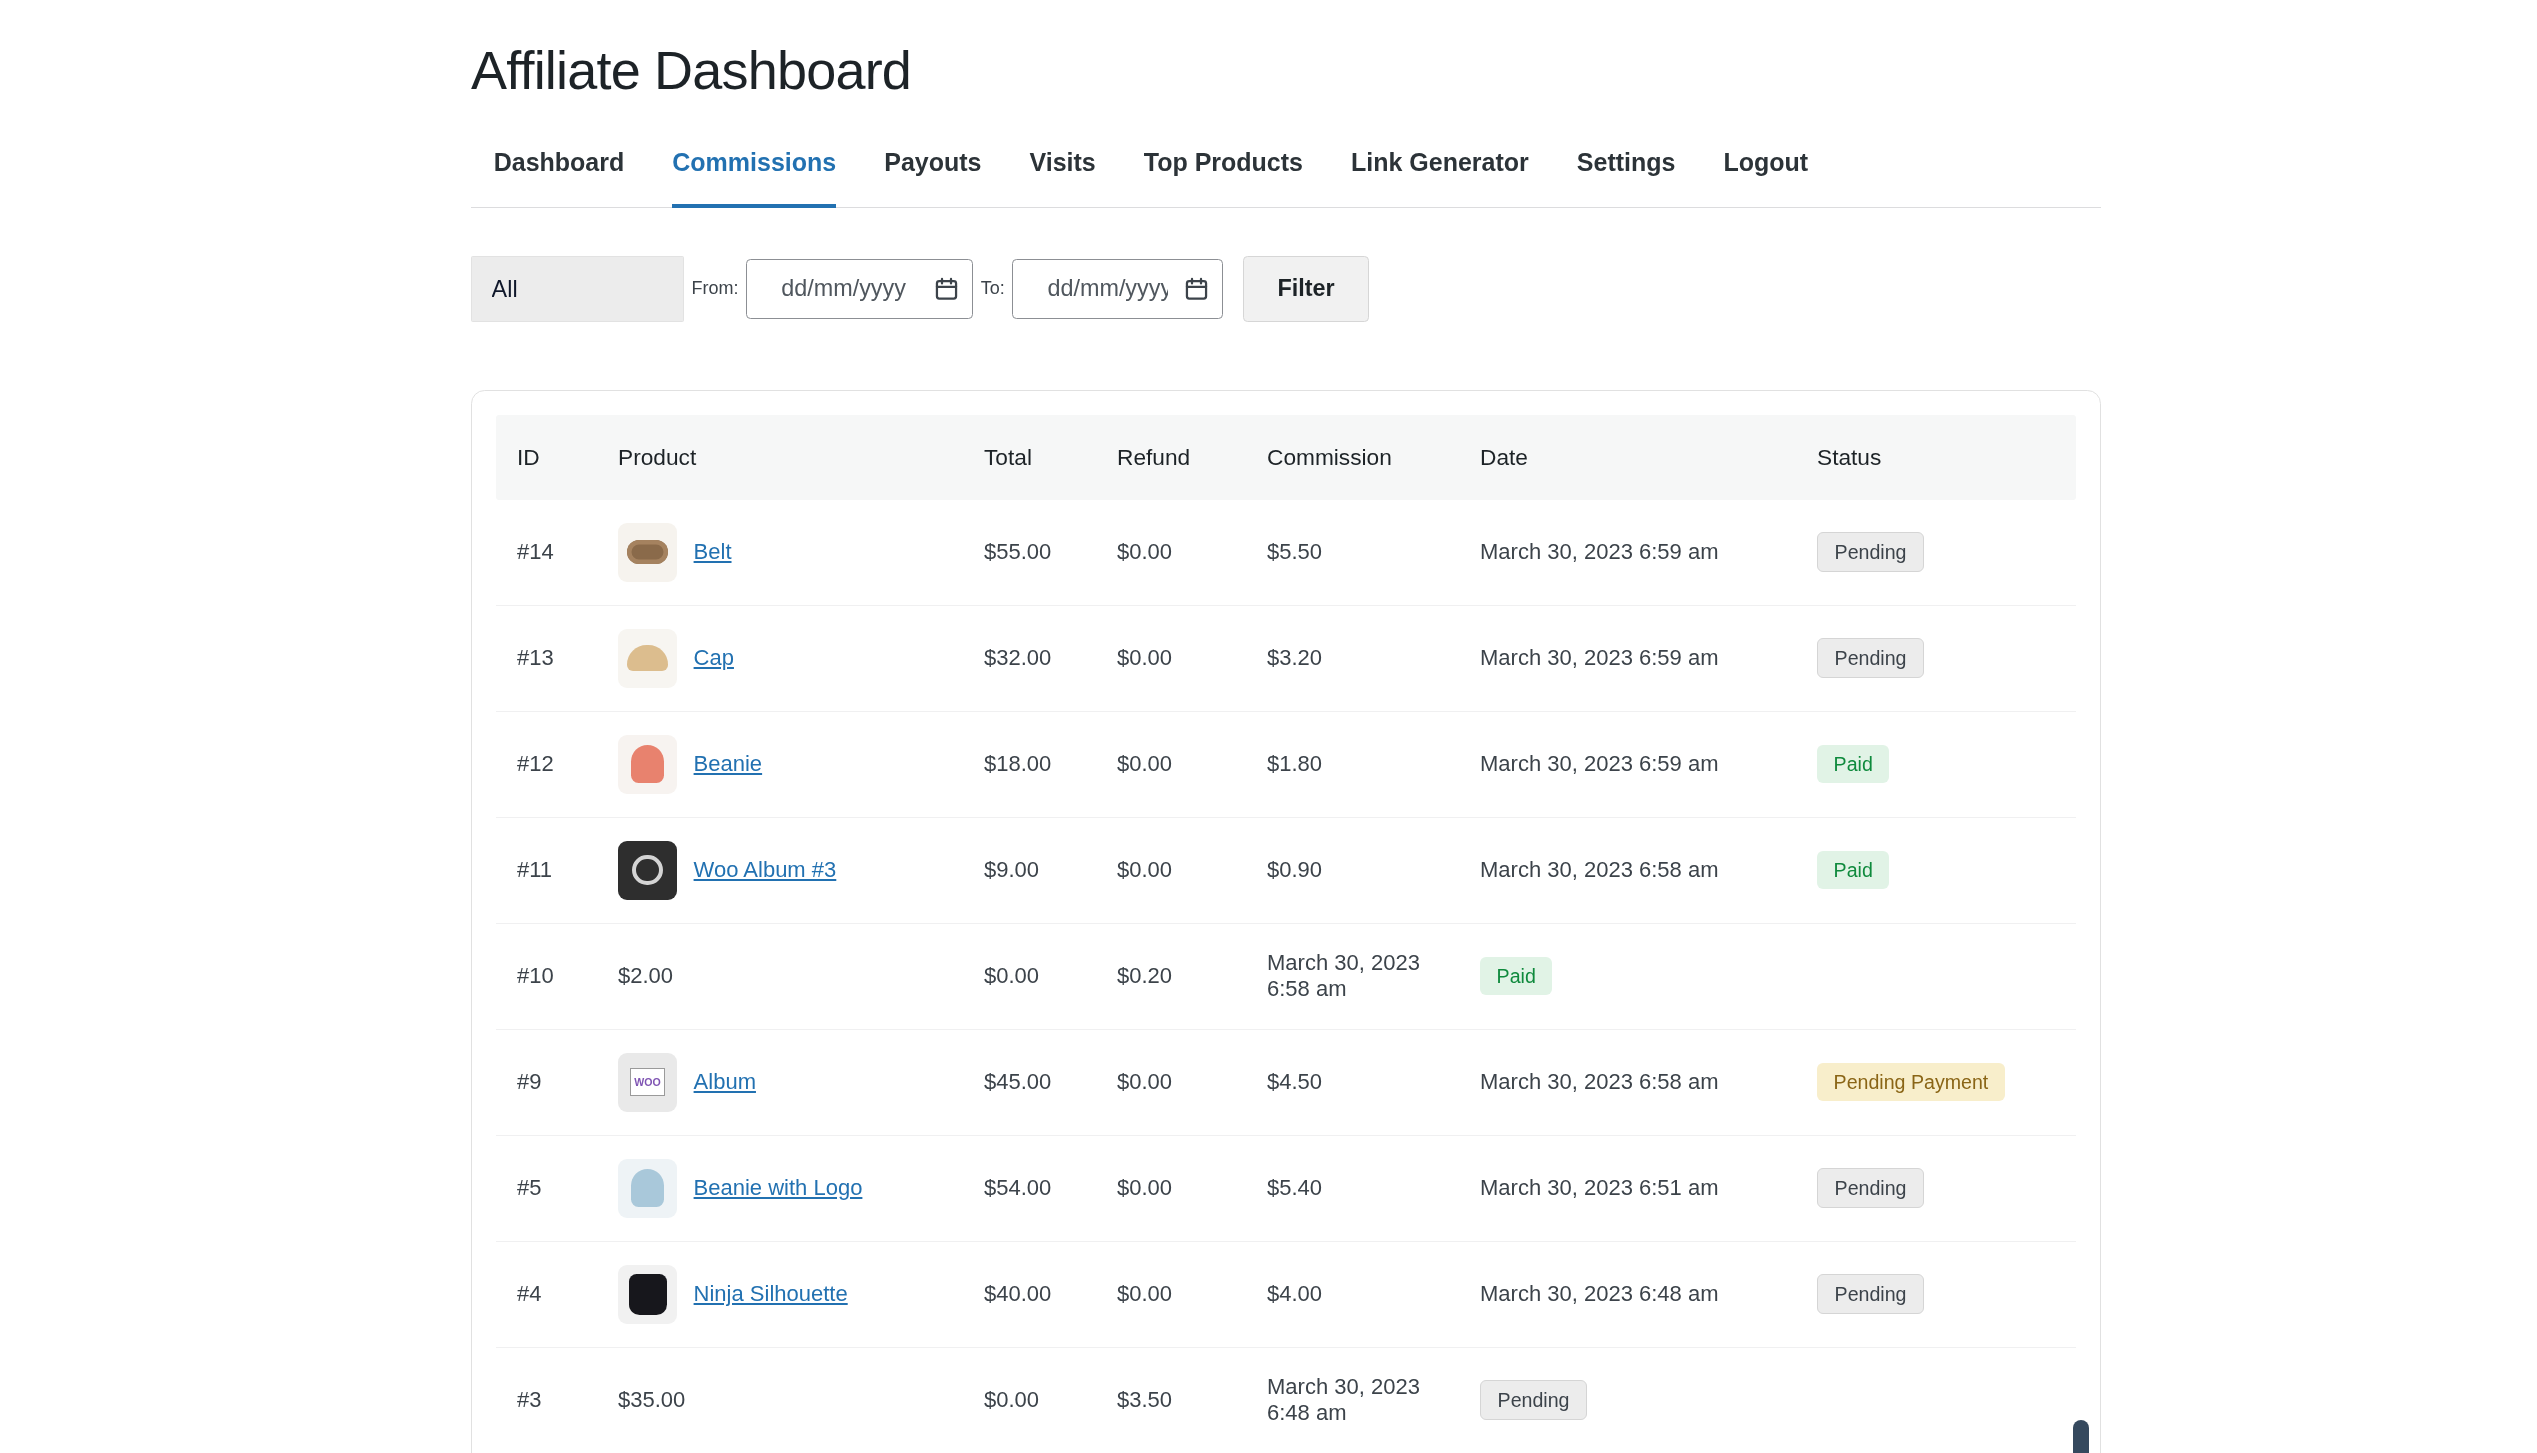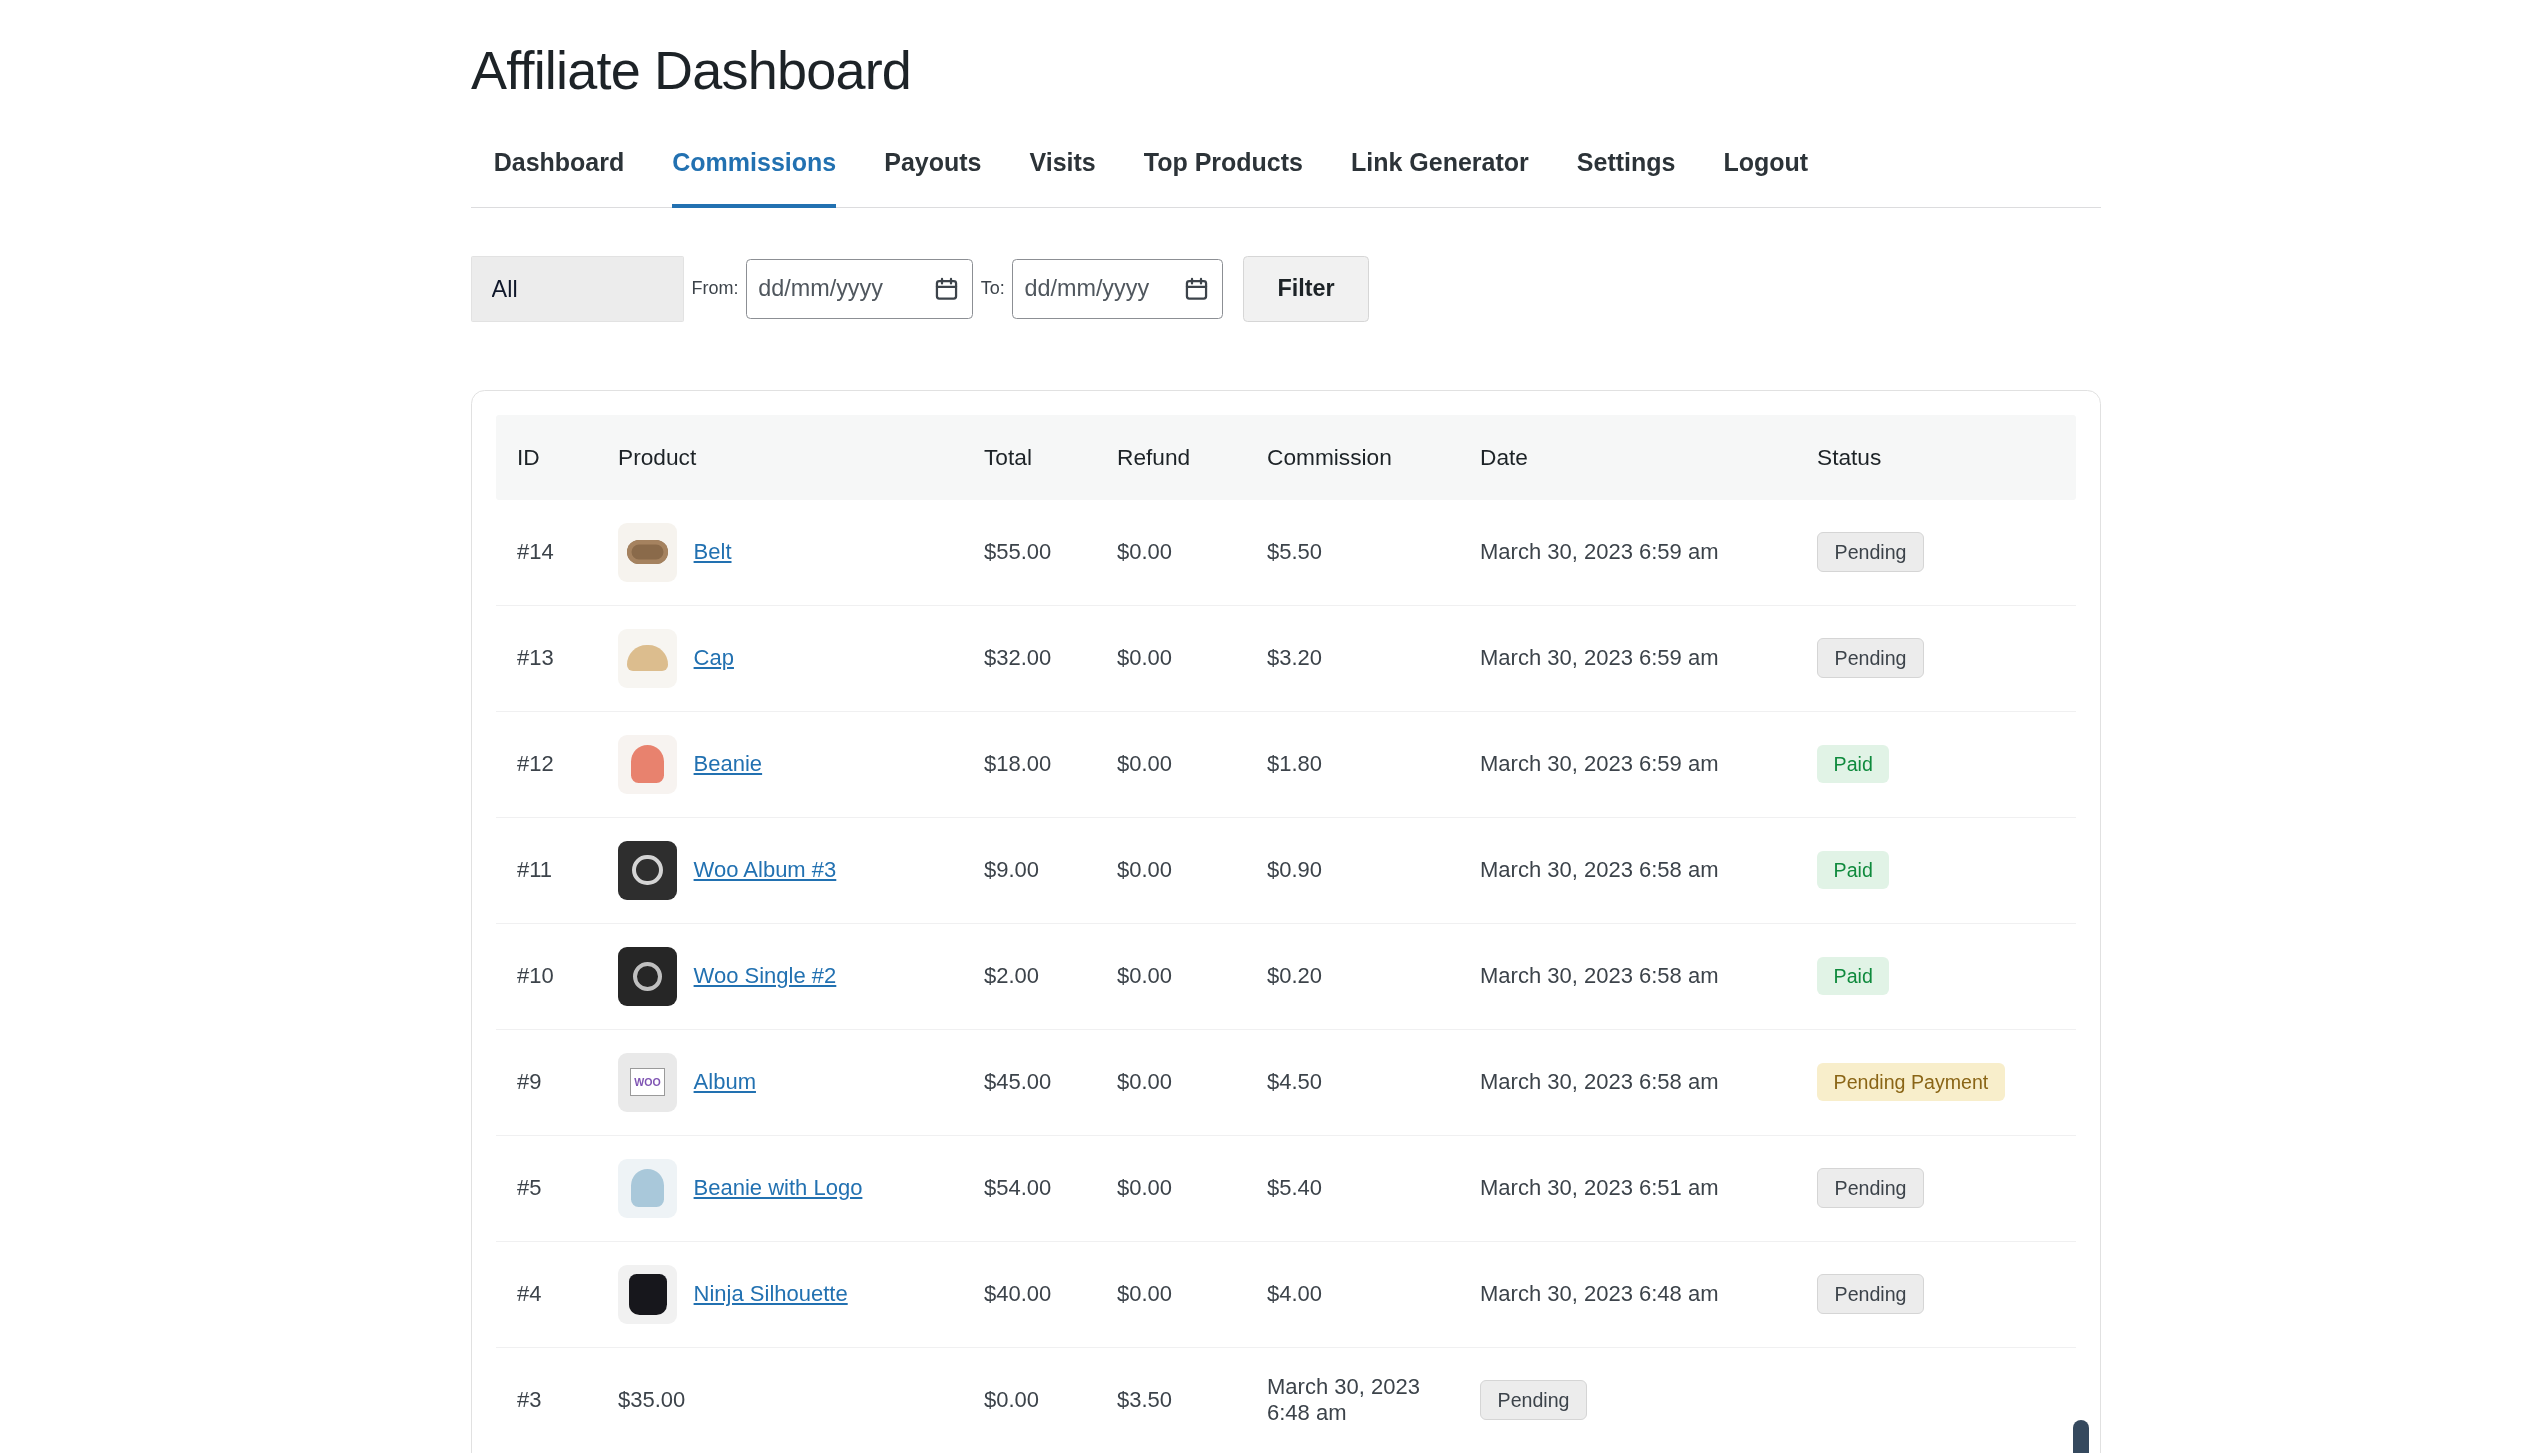--- a/index.html
+++ b/index.html
@@ -74,21 +74,21 @@
   }
   .date-wrap { position: relative; display: inline-block; }
   .date-input {
     height: 60px;
     border: 1.5px solid #8c8f94;
     border-radius: 4.5px;
     background: #fff;
     font-family: inherit;
     font-size: 23.4px;
     color: #50575e;
-    padding: 0 54px 0 11px;
+    padding: 0 54px 0 34px;
   }
   .date-input::placeholder { color: #50575e; opacity: 1; }
   .date-input.from { width: 227px; }
   .date-input.to { width: 211px; }
   .cal-icon {
     position: absolute;
     right: 13.6px;
     top: 50%;
     transform: translateY(-50%);
     pointer-events: none;
@@ -332,24 +332,20 @@
       <div class="td">$0.00</div>
       <div class="td">$0.90</div>
       <div class="td">March 30, 2023 6:58 am</div>
       <div class="td">
         <span class="badge" data-kind="paid">Paid</span>
       </div>
     </div>
 
     <div class="tr">
       <div class="td">#10</div>
-      <div class="td td-product">
-        <span class="thumb" data-kind="single-dark"></span>
-        <a class="plink">Woo Single #2</a>
-      </div>
       <div class="td">$2.00</div>
       <div class="td">$0.00</div>
       <div class="td">$0.20</div>
       <div class="td">March 30, 2023 6:58 am</div>
       <div class="td">
         <span class="badge" data-kind="paid">Paid</span>
       </div>
     </div>
 
     <div class="tr">

